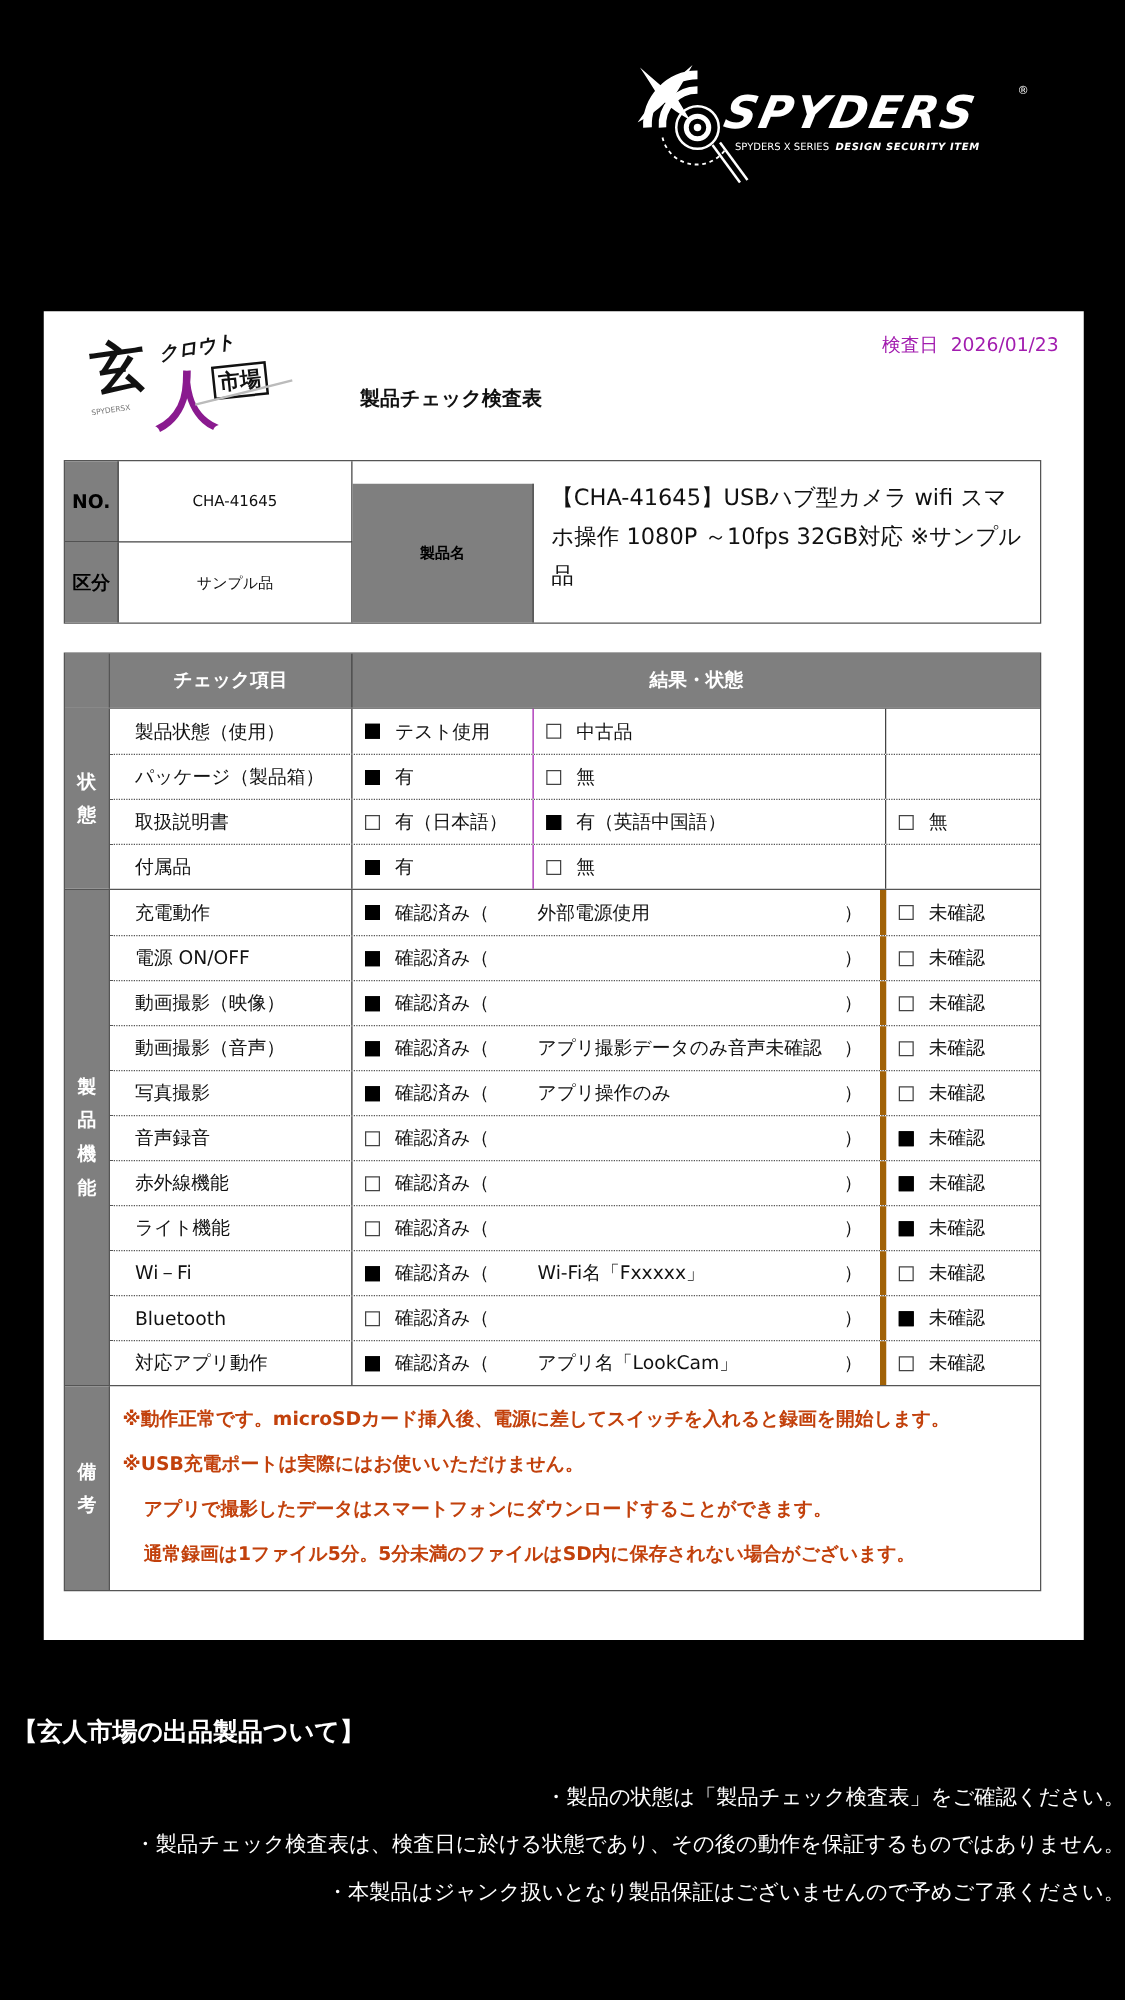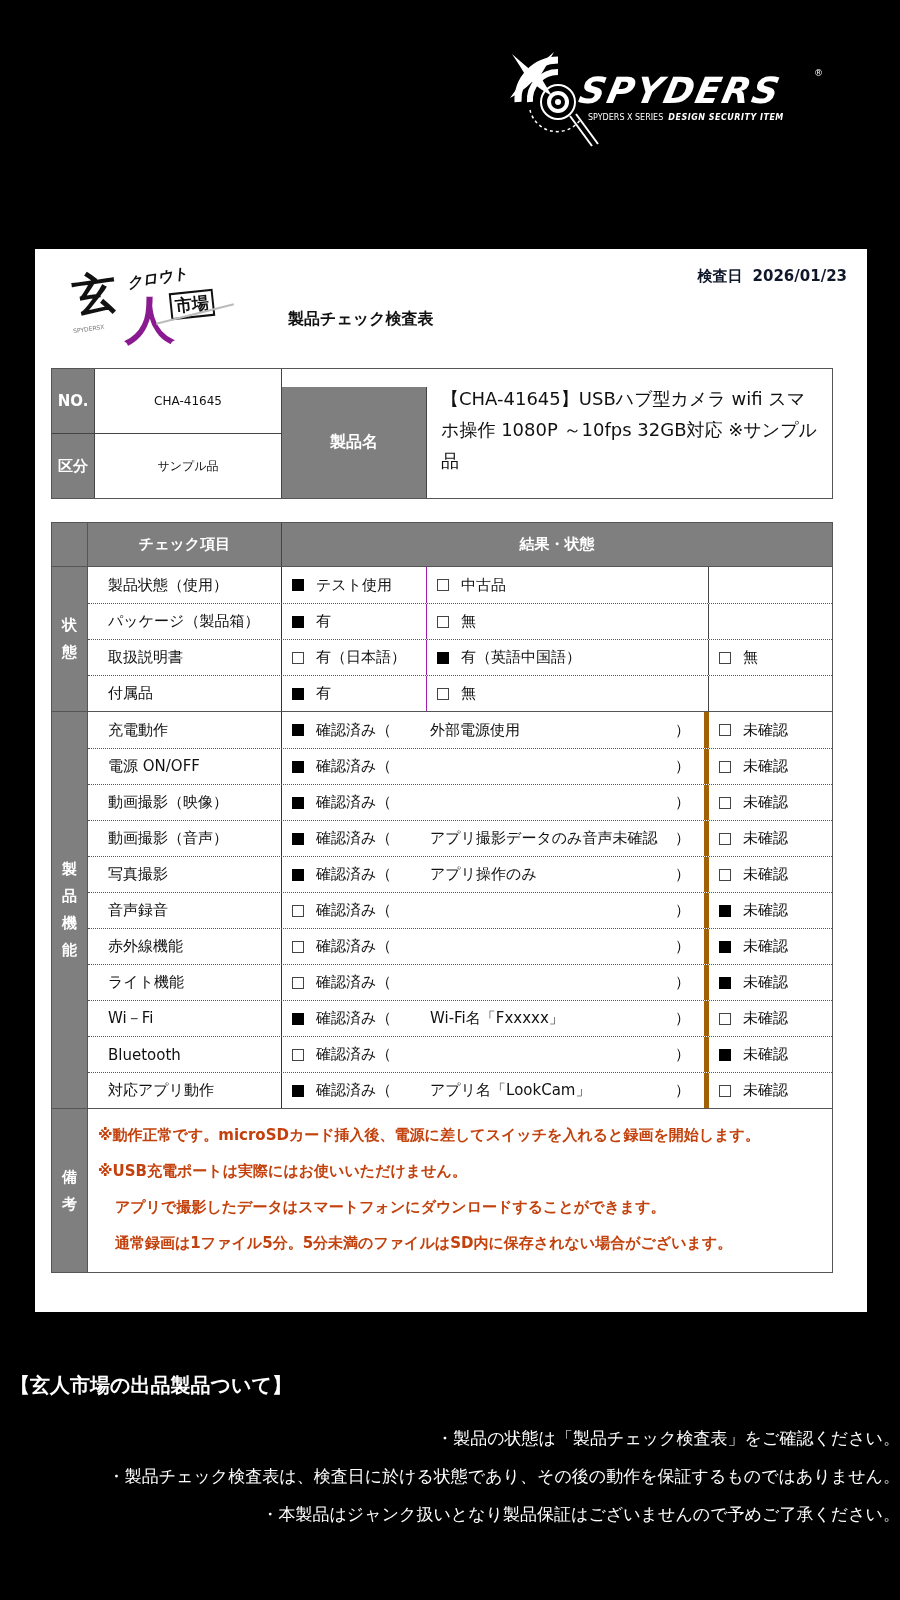--- a/index.html
+++ b/index.html
@@ -20,31 +20,31 @@
 
     .logo { position: absolute; left: 30px; top: 16px; width: 170px; height: 80px; }
     .logo .gen { position: absolute; left: 8px; top: 0; font-size: 44px; font-weight: bold; color: #111; transform: rotate(-8deg); font-family: "DejaVu Sans", sans-serif; }
     .logo .kurouto { position: absolute; left: 62px; top: 4px; font-size: 15px; font-weight: bold; color: #111; font-style: italic; transform: rotate(-10deg); }
     .logo .jin { position: absolute; left: 60px; top: 22px; font-size: 50px; font-weight: bold; color: #8a1a8f; font-family: "DejaVu Sans", sans-serif; }
     .logo .ichiba { position: absolute; left: 105px; top: 26px; font-size: 17px; font-weight: bold; color: #111; border: 2px solid #111; padding: 0 3px; background: #fff; transform: rotate(-6deg); }
     .logo .tiny { position: absolute; left: 8px; top: 60px; font-size: 6px; color: #777; transform: rotate(-8deg); }
     .logo .swoosh { position: absolute; left: 90px; top: 48px; width: 80px; height: 2px; background: #bbb; transform: rotate(-14deg); }
 
     .doc-title { position: absolute; left: 253px; top: 60px; font-size: 16px; font-weight: bold; color: #111; }
-    .inspect-date { position: absolute; right: 20px; top: 18px; font-size: 15px; color: #0f172a; font-weight: bold; }
+    .inspect-date { position: absolute; right: 20px; top: 18px; font-size: 15px; color: #a21caf; }
     .inspect-date span + span { margin-left: 10px; }
 
     
     .info { position: absolute; left: 16px; top: 119px; width: 782px; height: 131px; border: 1px solid #555; display: grid;
             grid-template-columns: 43px 187px 145px 1fr; grid-template-rows: 65px 1fr; }
-    .info .lab { background: #7f7f7f; color: #ffffff; font-weight: bold; display: flex; align-items: center; justify-content: center; text-align: center; }
+    .info .lab { background: #7f7f7f; color: #000000; font-weight: bold; display: flex; align-items: center; justify-content: center; text-align: center; }
     .info .val { display: flex; align-items: center; justify-content: center; font-size: 12px; color: #111; }
     .info .b-right { border-right: 1px solid #444; }
     .info .b-bottom { border-bottom: 1px solid #444; }
-    .info .name-lab { grid-column: 3; grid-row: 1 / span 2; font-size: 16px; margin-top: 18px; }
+    .info .name-lab { grid-column: 3; grid-row: 1 / span 2; font-size: 12px; margin-top: 18px; }
     .info .name-val { grid-column: 4; grid-row: 1 / span 2; font-size: 18px; line-height: 31px; padding: 14px 12px 0 14px; align-items: flex-start; justify-content: flex-start; }
     .info .no-lab { font-size: 15px; }
     .info .ku-lab { font-size: 15px; line-height: 24px; }
 
     
     .check { position: absolute; left: 16px; top: 273px; width: 782px; border: 1px solid #555; }
     .check .hdr { display: grid; grid-template-columns: 36px 194px 1fr; height: 43px; background: #7f7f7f; color: #fff; font-weight: bold; font-size: 15px; }
     .check .hdr > div { display: flex; align-items: center; justify-content: center; }
     .check .hdr .c1 { border-right: 1px solid #555; }
     .check .hdr .c2 { border-right: 1px solid #444; }

